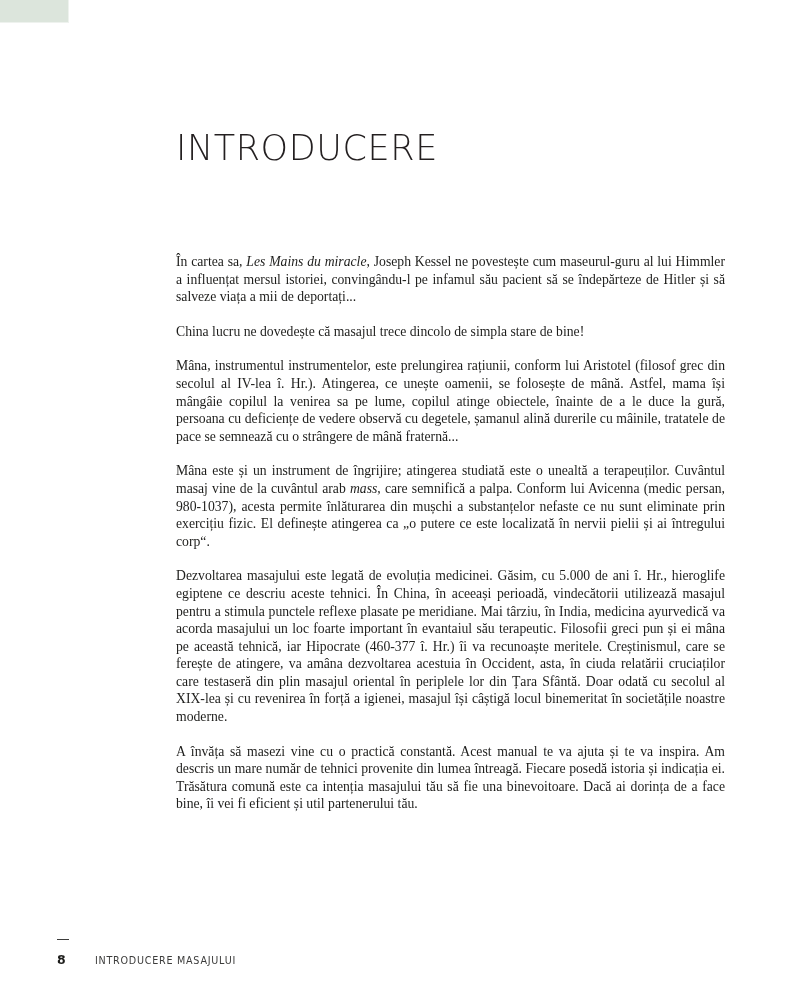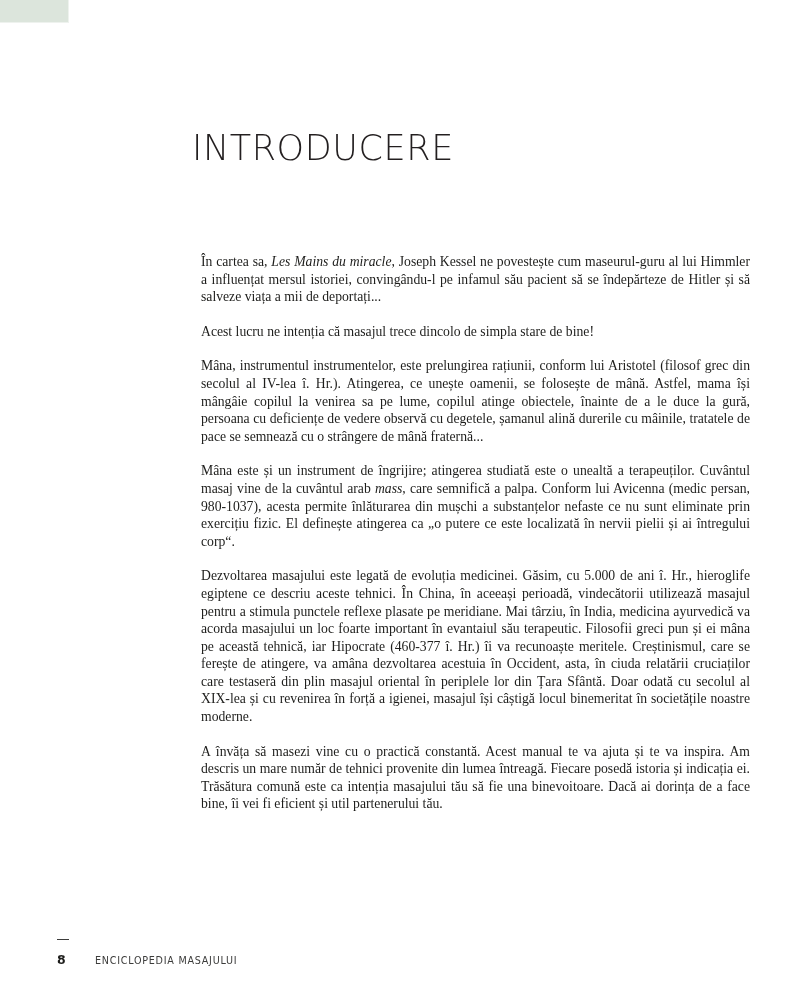--- a/index.html
+++ b/index.html
@@ -28,37 +28,36 @@
     top: 0;
     width: 68px;
     height: 22px;
     background: #dce5dc;
     border-right: 1px solid #eef2ee;
     border-bottom: 1px solid #eef2ee;
   }
 
   .chapter-title {
     position: absolute;
-    left: 192px;
+    left: 176px;
     top: 108px;
     font-family: "DejaVu Sans", "Liberation Sans", sans-serif;
     font-weight: 300;
     font-size: 35px;
     letter-spacing: 0.6px;
     color: #231f20;
     line-height: 1;
     white-space: nowrap;
   }
 
   .body-column {
     position: absolute;
     left: 176px;
     top: 253px;
     width: 549px;
-    margin-left: 25px;
   }
 
   .para {
     margin: 0 0 17px 0;
     font-size: 13.7px;
     line-height: 17.6px;
     color: #1d1d1b;
     text-align: justify;
     text-justify: inter-word;
     hyphens: manual;
@@ -109,26 +108,26 @@
 <body>
 
 <div class="page">
 
   <div class="corner-bar"></div>
 
   <h1 class="chapter-title">INTRODUCERE</h1>
 
   <div class="body-column">
     <p class="para">În cartea sa, <em>Les Mains du miracle</em>, Joseph Kessel ne povestește cum maseurul-guru al lui Himmler a influențat mersul istoriei, convingându-l pe infamul său pacient să se îndepărteze de Hitler și să salveze viața a mii de deportați...</p>
-    <p class="para">Acest lucru ne intenția că masajul trece dincolo de simpla stare de bine!</p>
+    <p class="para">China lucru ne dovedește că masajul trece dincolo de simpla stare de bine!</p>
     <p class="para">Mâna, instrumentul instrumentelor, este prelungirea rațiunii, conform lui Aristotel (filosof grec din secolul al IV-lea î. Hr.). Atingerea, ce unește oamenii, se folosește de mână. Astfel, mama își mângâie copilul la venirea sa pe lume, copilul atinge obiectele, înainte de a le duce la gură, persoana cu deficiențe de vedere observă cu degetele, șamanul alină durerile cu mâinile, tratatele de pace se semnează cu o strângere de mână fraternă...</p>
     <p class="para">Mâna este și un instrument de îngrijire; atingerea studiată este o unealtă a terapeuților. Cuvântul masaj vine de la cuvântul arab <em>mass</em>, care semnifică a palpa. Conform lui Avicenna (medic persan, 980-1037), acesta permite înlăturarea din mușchi a substanțelor nefaste ce nu sunt eliminate prin exercițiu fizic. El definește atingerea ca „o putere ce este localizată în nervii pielii și ai întregului corp“.</p>
     <p class="para">Dezvoltarea masajului este legată de evoluția medicinei. Găsim, cu 5.000 de ani î. Hr., hieroglife egiptene ce descriu aceste tehnici. În China, în aceeași perioadă, vindecătorii utilizează masajul pentru a stimula punctele reflexe plasate pe meridiane. Mai târziu, în India, medicina ayurvedică va acorda masajului un loc foarte important în evantaiul său terapeutic. Filosofii greci pun și ei mâna pe această tehnică, iar Hipocrate (460-377 î. Hr.) îi va recunoaște meritele. Creștinismul, care se ferește de atingere, va amâna dezvoltarea acestuia în Occident, asta, în ciuda relatării cruciaților care testaseră din plin masajul oriental în periplele lor din Țara Sfântă. Doar odată cu secolul al XIX-lea și cu revenirea în forță a igienei, masajul își câștigă locul binemeritat în societățile noastre moderne.</p>
     <p class="para">A învăța să masezi vine cu o practică constantă. Acest manual te va ajuta și te va inspira. Am descris un mare număr de tehnici provenite din lumea întreagă. Fiecare posedă istoria și indicația ei. Trăsătura comună este ca intenția masajului tău să fie una binevoitoare. Dacă ai dorința de a face bine, îi vei fi eficient și util partenerului tău.</p>
   </div>
 
   <div class="footer-rule"></div>
   <div class="footer">
     <span class="page-number">8</span>
-    <span class="book-title">ENCICLOPEDIA MASAJULUI</span>
+    <span class="book-title">INTRODUCERE MASAJULUI</span>
   </div>
 
 </div>
 
 </body></html>

